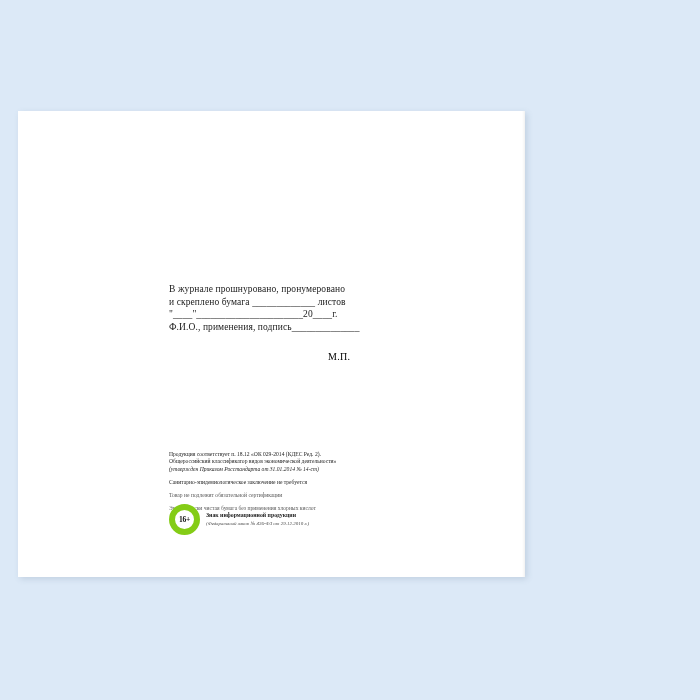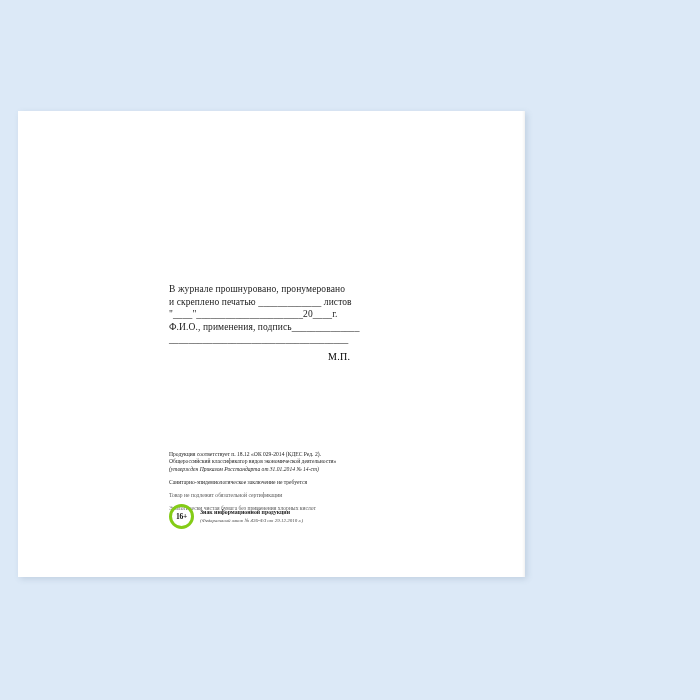--- a/index.html
+++ b/index.html
@@ -96,21 +96,21 @@
     position: absolute;
     left: 151px;
     top: 393px;
     display: flex;
     align-items: center;
     gap: 6px;
   }
   #age-badge {
     width: 19px;
     height: 19px;
-    border: 3px solid #84cc16;
+    border: 6px solid #84cc16;
     border-radius: 50%;
     display: flex;
     align-items: center;
     justify-content: center;
     font-size: 7.5px;
     font-weight: bold;
     letter-spacing: -0.2px;
     color: #111;
     flex: none;
   }
@@ -132,24 +132,23 @@
 </style>
 </head>
 <body>
 
 <div id="stage">
 
   <div id="page">
 
     <div class="block" id="cert-block">
       <div class="line">В журнале прошнуровано, пронумеровано</div>
-      <div class="line">и скреплено печатью _____________ листов</div>
+      <div class="line">и скреплено бумага _____________ листов</div>
       <div class="line">"____"______________________20____г.</div>
       <div class="line">Ф.И.О., применения, подпись______________</div>
-      <div class="line">_____________________________________</div>
     </div>
 
     <div id="mp">М.П.</div>
 
     <div id="legal">
       <div class="para">
         <span class="line2">Продукция соответствует п. 18.12 «ОК 029-2014 (КДЕС Ред. 2).</span>
         <span class="line2">Общероссийский классификатор видов экономической деятельности»</span>
         <span class="line2 ital">(утвержден Приказом Росстандарта от 31.01.2014 № 14-ст)</span>
       </div>

